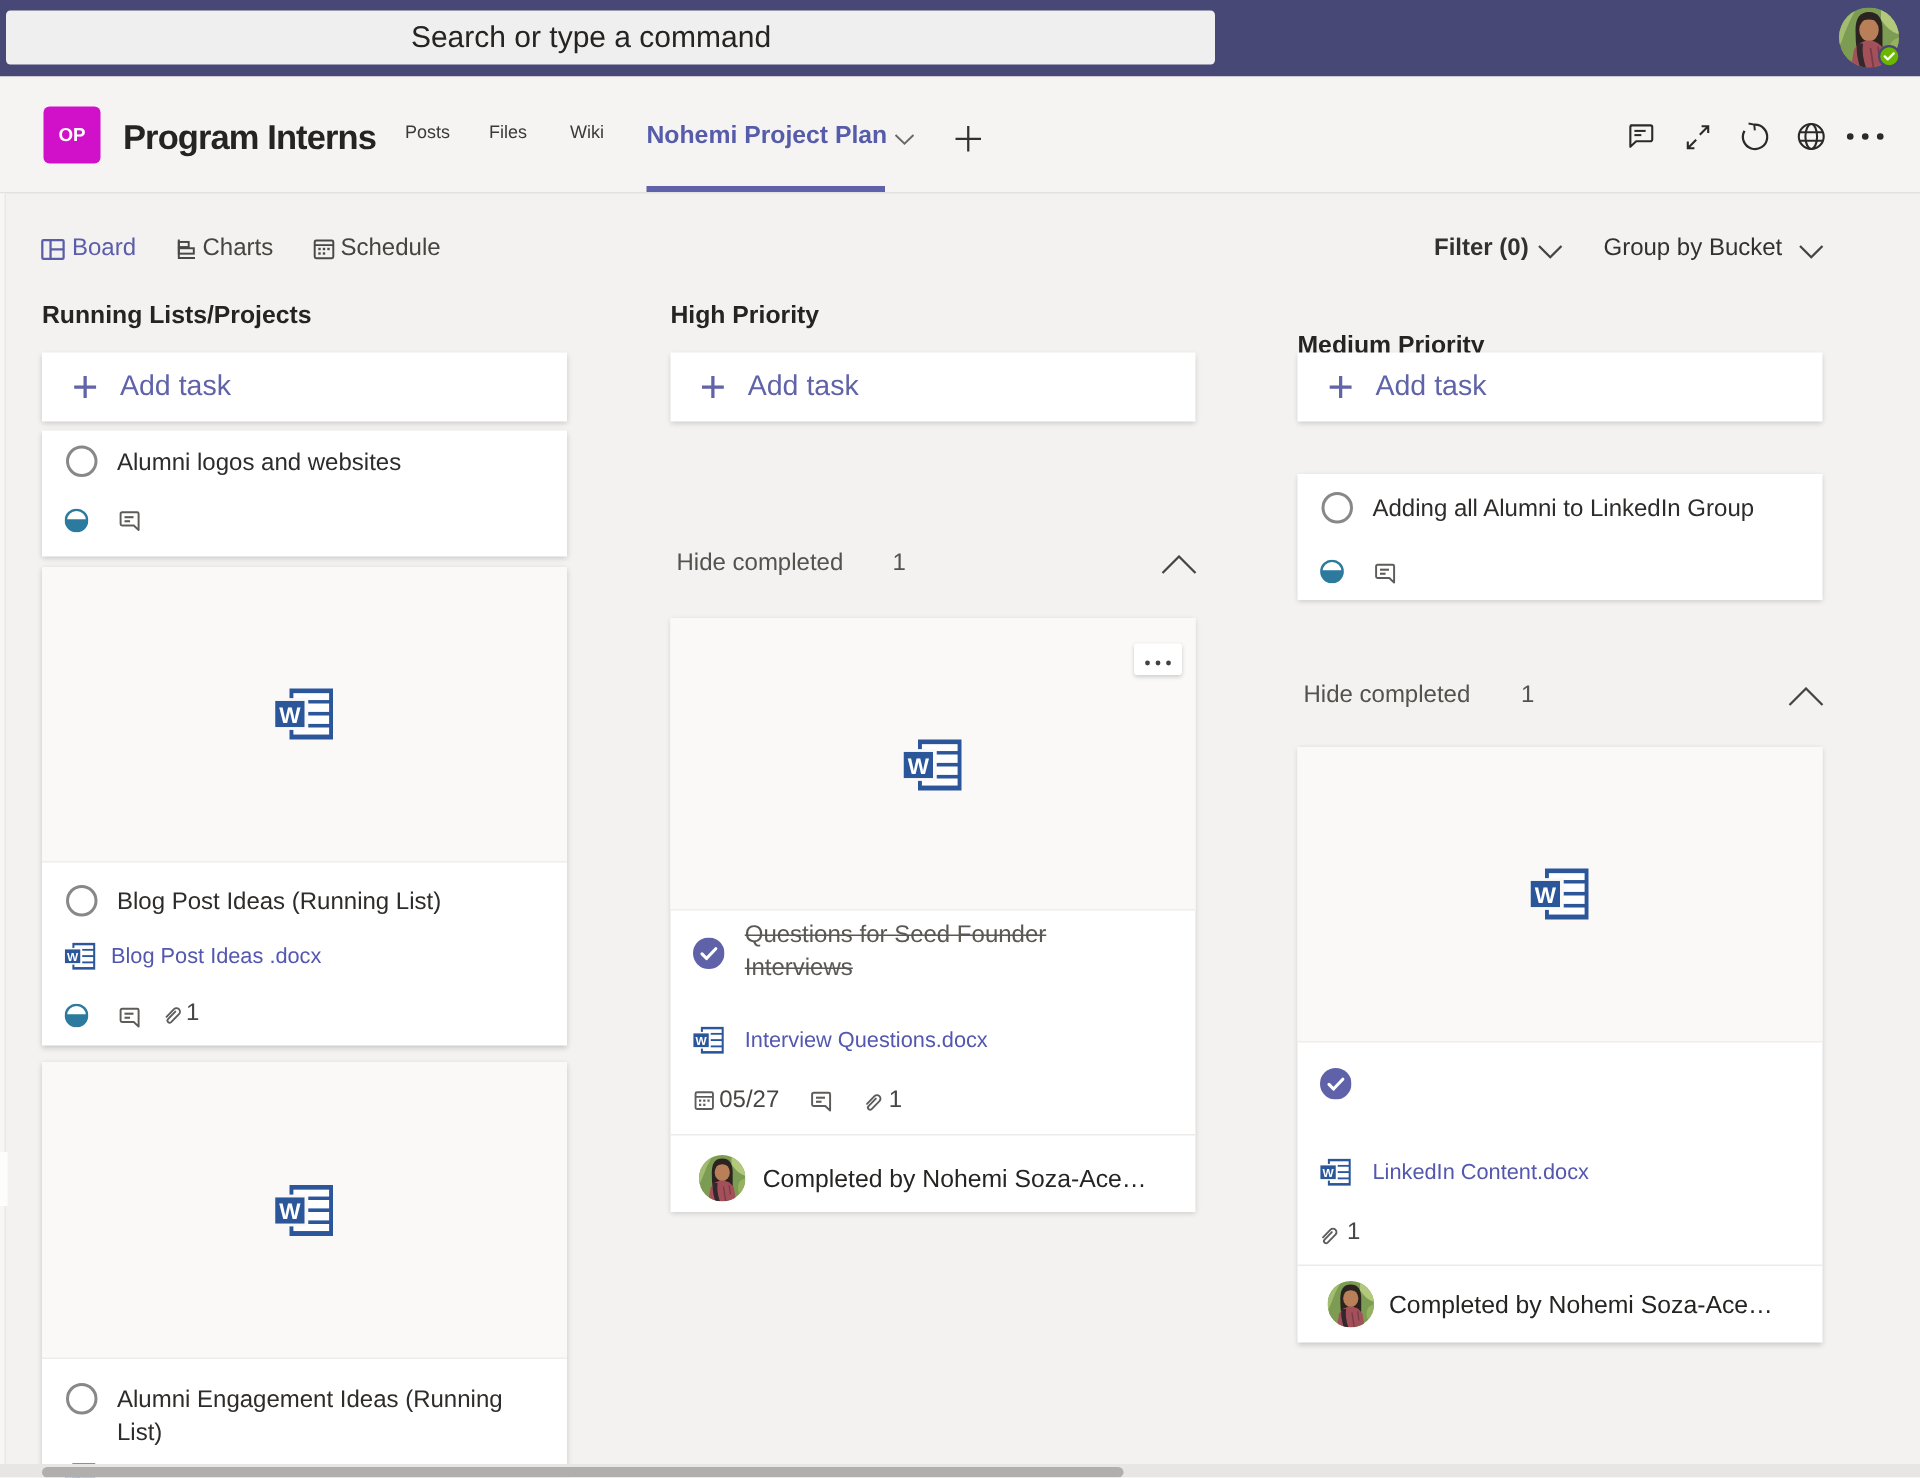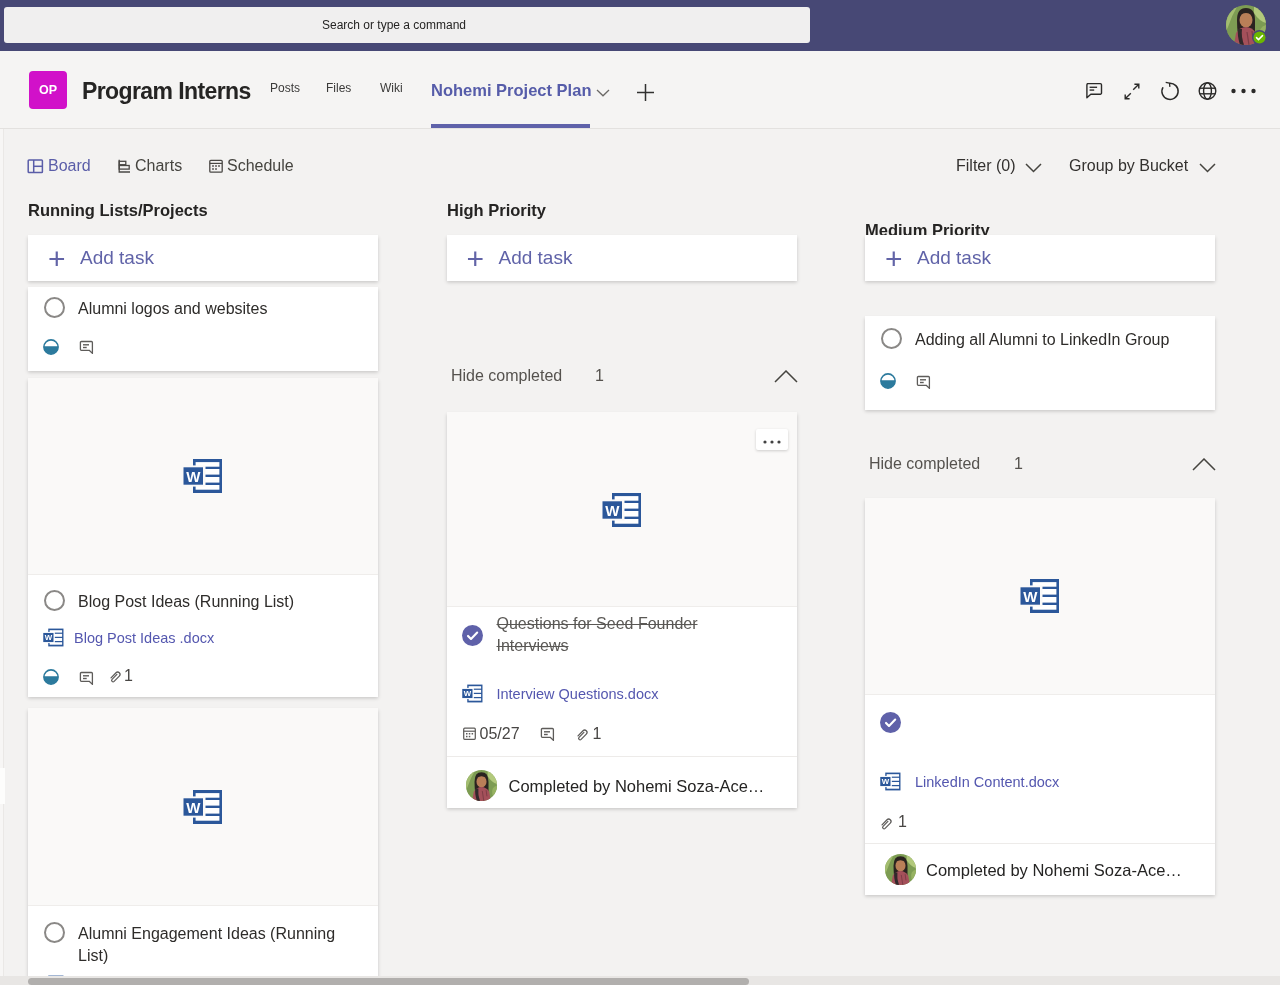--- a/index.html
+++ b/index.html
@@ -5,21 +5,21 @@
 * { margin:0; padding:0; box-sizing:border-box; }
 html,body { width:1280px; height:985px; overflow:hidden; }
 body { font-family:"Liberation Sans", sans-serif; }
 .abs { position:absolute; }
 svg { display:block; }
 #root { position:relative; width:1280px; height:985px; background:#F3F2F1; overflow:hidden; }
 
 
 #topbar { left:0; top:0; width:1280px; height:51px; background:#474875; }
 #search { left:4px; top:7px; width:806px; height:36px; background:#F0EFEF; border-radius:3px;
-  color:#252423; font-size:12px; line-height:36px; text-align:center; padding-right:26px; }
+  color:#252423; font-size:20px; line-height:36px; text-align:center; padding-right:26px; }
 
 
 #header { left:0; top:51px; width:1280px; height:78px; background:#F5F4F3; border-bottom:1px solid #E3E1DF; }
 #optile { left:29px; top:71px; width:38px; height:38px; border-radius:4px; background:#D111C9;
   color:#fff; font-size:12.5px; font-weight:bold; line-height:38px; text-align:center; }
 #teamname { left:82px; top:78px; font-size:23px; letter-spacing:-0.6px; font-weight:bold; color:#252423; }
 .tab { top:81px; font-size:12px; color:#3B3A39; }
 #activetab { left:431px; top:81px; font-size:16.5px; font-weight:600; color:#565CA9; }
 #tabline { left:431px; top:124px; width:159px; height:4px; background:#5F62A9; }
 
@@ -145,21 +145,21 @@
 <rect x="1.8" y="2.3" width="12.4" height="11.9" rx="1" fill="none" stroke="#4A4845" stroke-width="1.3"></rect>
 <line x1="1.8" y1="5.4" x2="14.2" y2="5.4" stroke="#4A4845" stroke-width="1.2"></line>
 <rect x="4.2" y="7.2" width="1.6" height="1.6" fill="#4A4845"></rect>
         <rect x="7.2" y="7.2" width="1.6" height="1.6" fill="#4A4845"></rect>
         <rect x="10.2" y="7.2" width="1.6" height="1.6" fill="#4A4845"></rect>
 <rect x="4.2" y="10.2" width="1.6" height="1.6" fill="#4A4845"></rect>
         <rect x="7.2" y="10.2" width="1.6" height="1.6" fill="#4A4845"></rect>
 </svg>
     </div>
   <div class="abs viewlbl" style="left:227px;">Schedule</div>
-  <div class="abs viewlbl" style="left:956px;color:#33312F;">Filter (0)</div>
+  <div class="abs viewlbl" style="left:956px;color:#33312F;font-weight:bold;">Filter (0)</div>
   <div class="abs" style="left:1025px;top:162.5px;">
       <svg width="17" height="10" viewBox="0 0 17 10">
 <path d="M1 1 L8.5 8.5 L16 1" fill="none" stroke="#45443F" stroke-width="1.5"></path>
 </svg>
     </div>
   <div class="abs viewlbl" style="left:1069px;color:#33312F;">Group by Bucket</div>
   <div class="abs" style="left:1199px;top:162.5px;">
       <svg width="17" height="10" viewBox="0 0 17 10">
 <path d="M1 1 L8.5 8.5 L16 1" fill="none" stroke="#45443F" stroke-width="1.5"></path>
 </svg>
@@ -373,21 +373,21 @@
 </g>
 </svg>
       </div>
     <div class="abs foot" style="left:62px;top:364.5px;">Completed by Nohemi Soza-Ace…</div>
   </div>
 
   <div class="abs card addtask" style="left:865px;">
     <div class="abs addplus">+</div>
       <div class="abs addlbl">Add task</div>
   </div>
-  <div class="abs card" style="left:865px;top:316px;width:350px;height:94px;">
+  <div class="abs card" style="left:865px;top:316px;width:350px;height:84px;">
     <div class="abs cb" style="top:12px;"></div>
     <div class="abs ttl" style="top:12.5px;">Adding all Alumni to LinkedIn Group</div>
     <div class="abs" style="left:14.5px;top:57px;">
         <svg width="16" height="16" viewBox="0 0 16 16">
 <circle cx="8" cy="8" r="7.1" fill="#fff" stroke="#2C7A9D" stroke-width="1.6"></circle>
 <path d="M0.97 7.2 A7.1 7.1 0 1 0 15.03 7.2 Z" fill="#2C7A9D"></path>
 </svg>
       </div>
     <div class="abs" style="left:51px;top:58.5px;">
         <svg width="15" height="15" viewBox="0 0 15 15">

